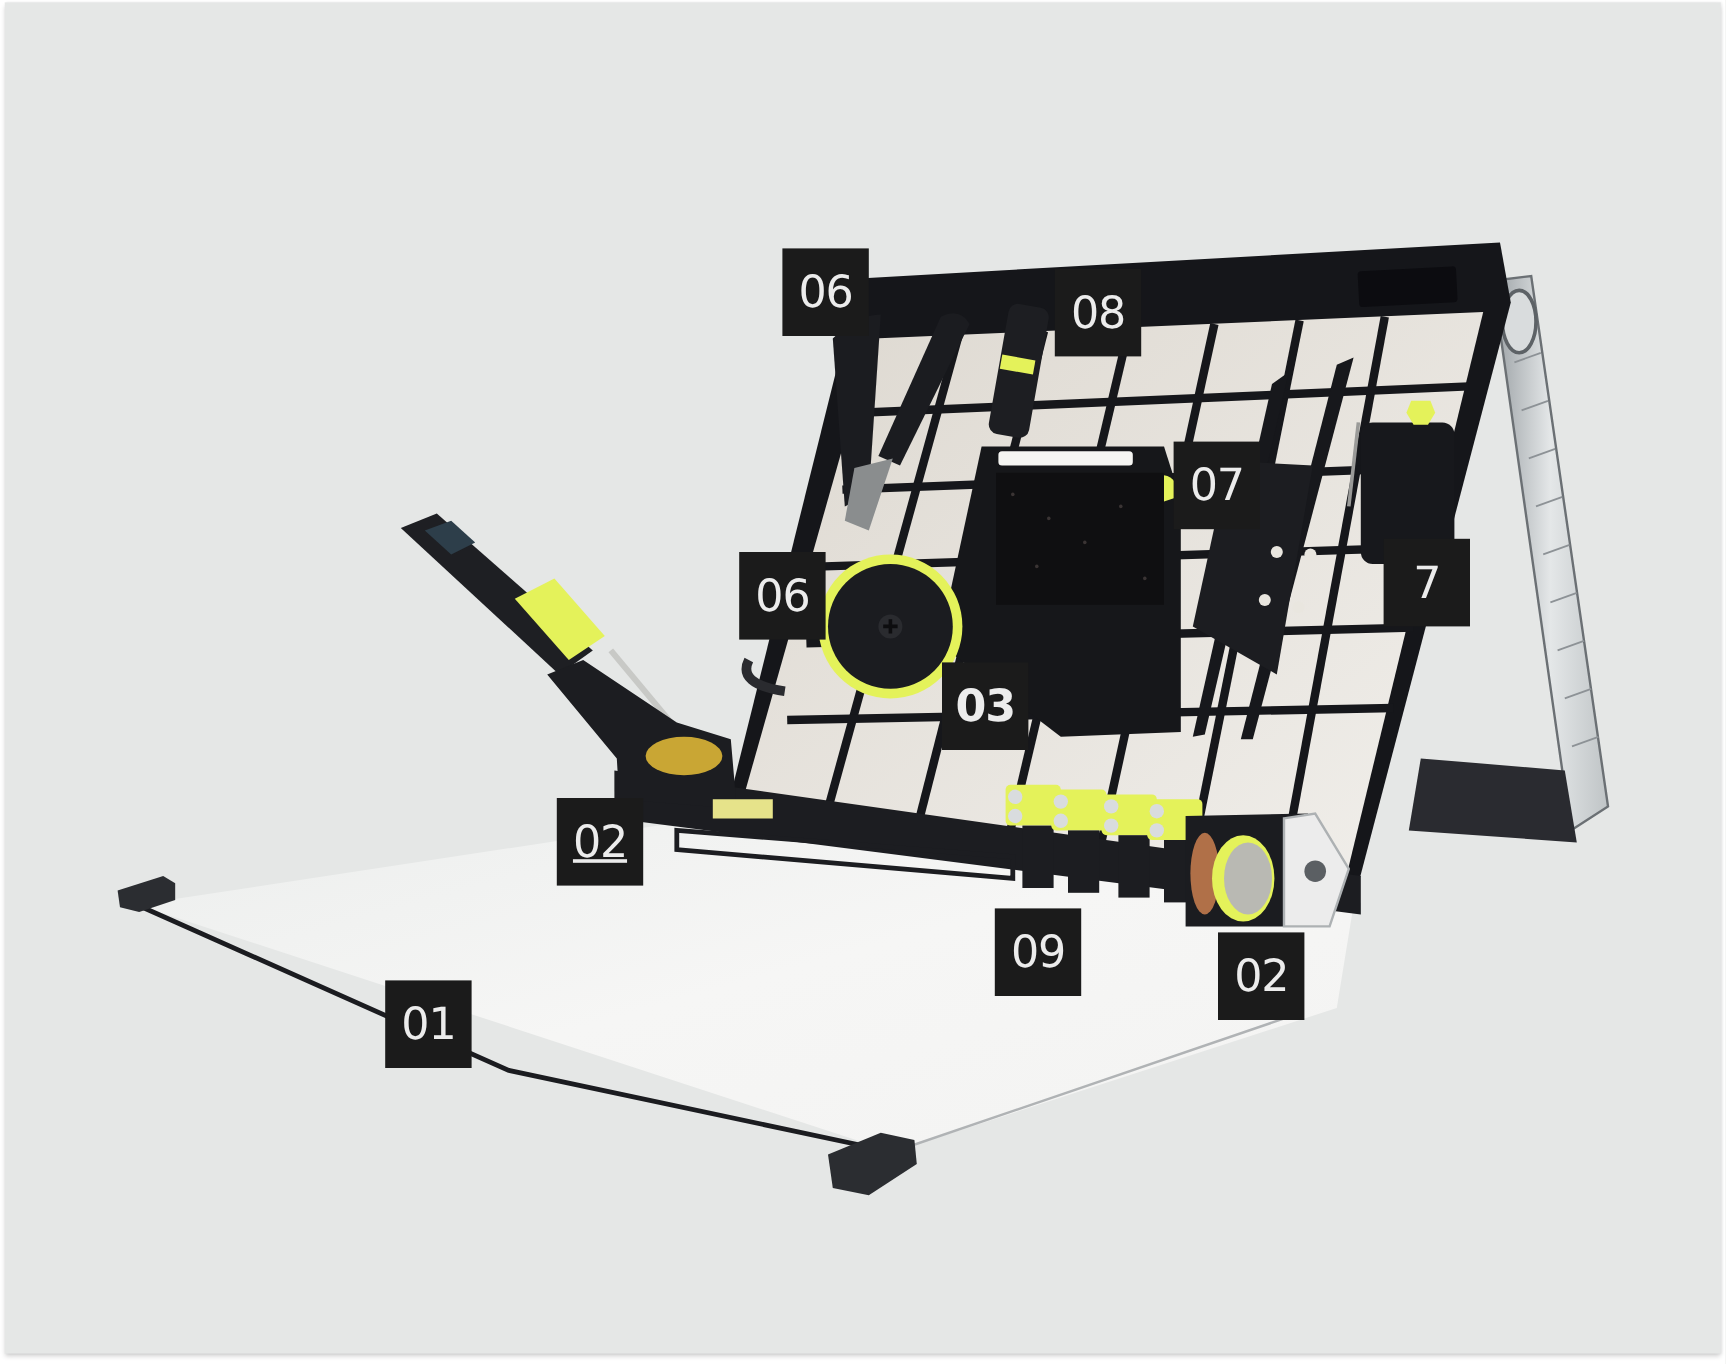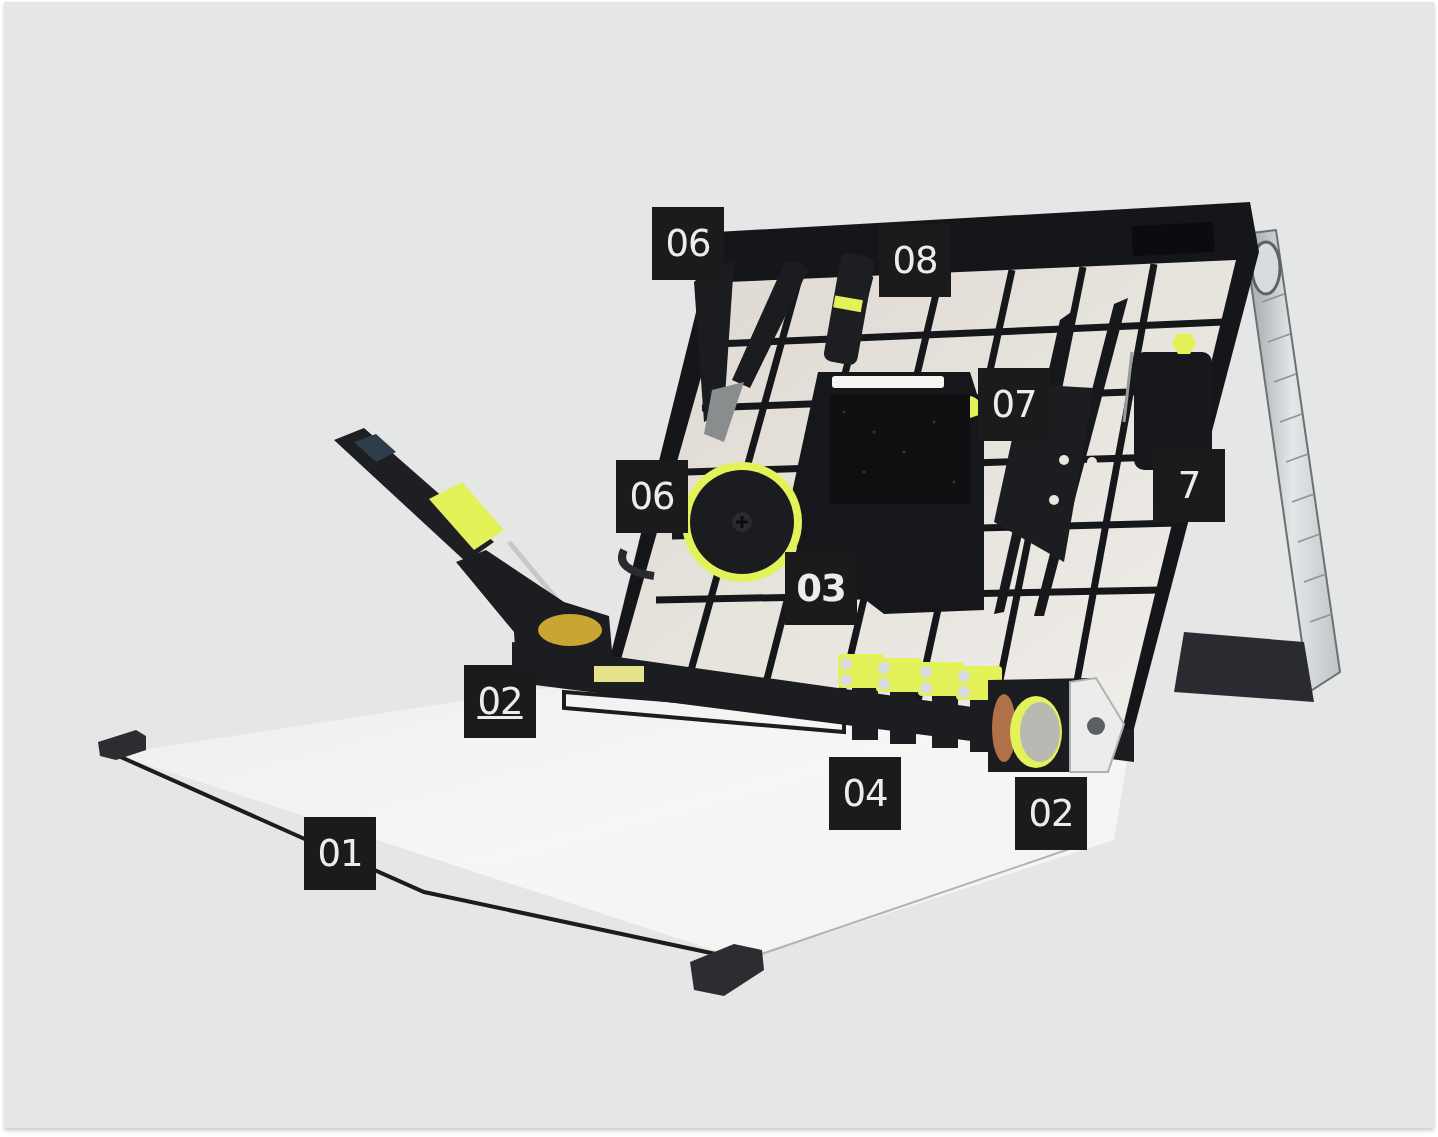--- a/index.html
+++ b/index.html
@@ -187,23 +187,23 @@
     <g>
       <polygon points="984,678 1086,676 1086,770 984,770" fill="#1b1c20"></polygon>
       <ellipse cx="1000" cy="726" rx="12" ry="34" fill="#b07048"></ellipse>
       <ellipse cx="1032" cy="730" rx="26" ry="36" fill="#e4f25a"></ellipse>
       <ellipse cx="1036" cy="730" rx="20" ry="30" fill="#b9b9b3"></ellipse>
       <polygon points="1066,680 1092,676 1120,722 1104,770 1066,770" fill="#ececec" stroke="#adb1b3" stroke-width="2"></polygon>
       <circle cx="1092" cy="724" r="9" fill="#5b5f63"></circle>
     </g>
   </svg>
 
-  <div class="callout" style="left:300px; top:815px;">01</div>
+  <div class="callout" style="left:317px; top:815px;">01</div>
   <div class="callout" style="left:460px; top:663px;text-decoration:underline;">02</div>
   <div class="callout" style="left:781px; top:550px;font-weight:bold;">03</div>
-  <div class="callout" style="left:825px; top:755px;">04</div>
+  <div class="callout" style="left:825px; top:755px;">09</div>
   <div class="callout" style="left:1011px; top:775px;">02</div>
   <div class="callout" style="left:612px; top:458px;">06</div>
   <div class="callout" style="left:974px; top:341px;margin-top:25px;">07</div>
   <div class="callout" style="left:875px; top:222px;">08</div>
   <div class="callout" style="left:648px; top:205px;">06</div>
   <div class="callout" style="left:1149px; top:447px;">7</div>
 </div>
 
 </body></html>

